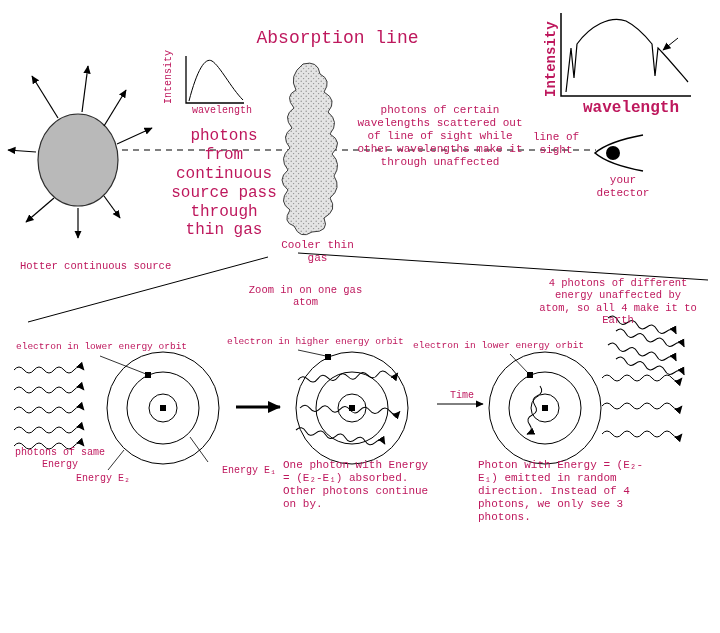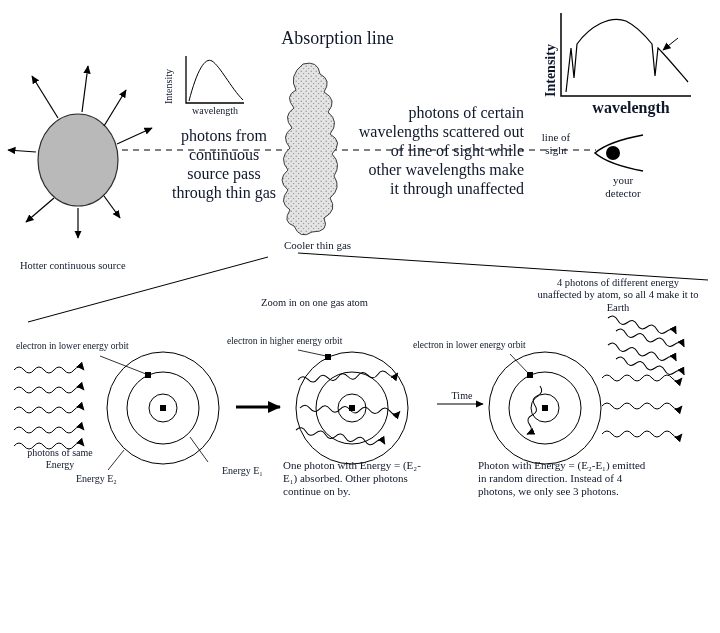--- a/index.html
+++ b/index.html
@@ -1,17 +1,17 @@
 <!DOCTYPE html>
 <html><head>
 <meta charset="utf-8">
 <style>
   html,body{margin:0;padding:0;background:#fff;}
   #stage{position:relative;width:720px;height:528px;background:#fff;
-         font-family:Liberation Serif, serif;color:#0f172a;overflow:hidden;}
+         font-family:Liberation Mono, monospace;color:#be185d;overflow:hidden;}
   .t{position:absolute;line-height:1.18;}
   .c{text-align:center;}
   .nw{white-space:nowrap;}
   .rot{transform:rotate(-90deg);transform-origin:0 0;}
   .b{font-weight:bold;}
   #art{position:absolute;left:0;top:0;}
   .spec{position:absolute;top:578px;width:245px;height:42px;border:1px solid #151515;overflow:hidden;}
   .absline{position:absolute;top:0;height:100%;width:4px;}
 </style>
 </head>
@@ -167,32 +167,32 @@
 
   <div class="t c" style="left:250px;top:28px;width:175px;font-size:18px;">Absorption line</div>
 
   <div class="t" style="left:20px;top:260px;width:160px;font-size:10.5px;">Hotter continuous source</div>
 
   <div class="t rot nw" style="left:163px;top:104px;font-size:10px;">Intensity</div>
   <div class="t nw" style="left:192px;top:105px;font-size:10px;">wavelength</div>
 
   <div class="t c" style="left:168px;top:127px;width:112px;font-size:16px;">photons from continuous source pass through thin gas</div>
 
-  <div class="t c" style="left:356px;top:104px;width:168px;font-size:16px;text-align:right;">photons of certain wavelengths scattered out of line of sight while other wavelengths make it through unaffected</div>
+  <div class="t c" style="left:356px;top:104px;width:168px;font-size:11px;">photons of certain wavelengths scattered out of line of sight while other wavelengths make it through unaffected</div>
 
   <div class="t c" style="left:532px;top:131px;width:48px;font-size:11px;">line of sight</div>
 
   <div class="t rot nw b" style="left:543px;top:97px;font-size:14px;">Intensity</div>
   <div class="t c b" style="left:575px;top:99px;width:112px;font-size:16px;">wavelength</div>
 
   <div class="t c" style="left:594px;top:174px;width:58px;font-size:11px;">your detector</div>
 
   <div class="t c" style="left:270px;top:239px;width:95px;font-size:11px;">Cooler thin gas</div>
 
-  <div class="t c" style="left:243px;top:297px;width:125px;font-size:10.5px;text-align:right;">Zoom in on one gas atom</div>
+  <div class="t c" style="left:243px;top:284px;width:125px;font-size:10.5px;">Zoom in on one gas atom</div>
 
   <div class="t c" style="left:537px;top:277px;width:162px;font-size:10.5px;">4 photons of different energy unaffected by atom, so all 4 make it to Earth</div>
 
   <div class="t nw" style="left:16px;top:341px;font-size:9.5px;">electron in lower energy orbit</div>
   <div class="t c" style="left:14px;top:447px;width:92px;font-size:10px;">photons of same Energy</div>
   <div class="t nw" style="left:76px;top:473px;font-size:10px;">Energy E₂</div>
   <div class="t nw" style="left:198px;top:465px;font-size:10px;margin-left:24px;">Energy E₁</div>
 
   <div class="t nw" style="left:227px;top:336px;font-size:9.5px;">electron in higher energy orbit</div>
   <div class="t" style="left:283px;top:459px;width:148px;font-size:11px;">One photon with Energy = (E₂-E₁) absorbed. Other photons continue on by.</div>

